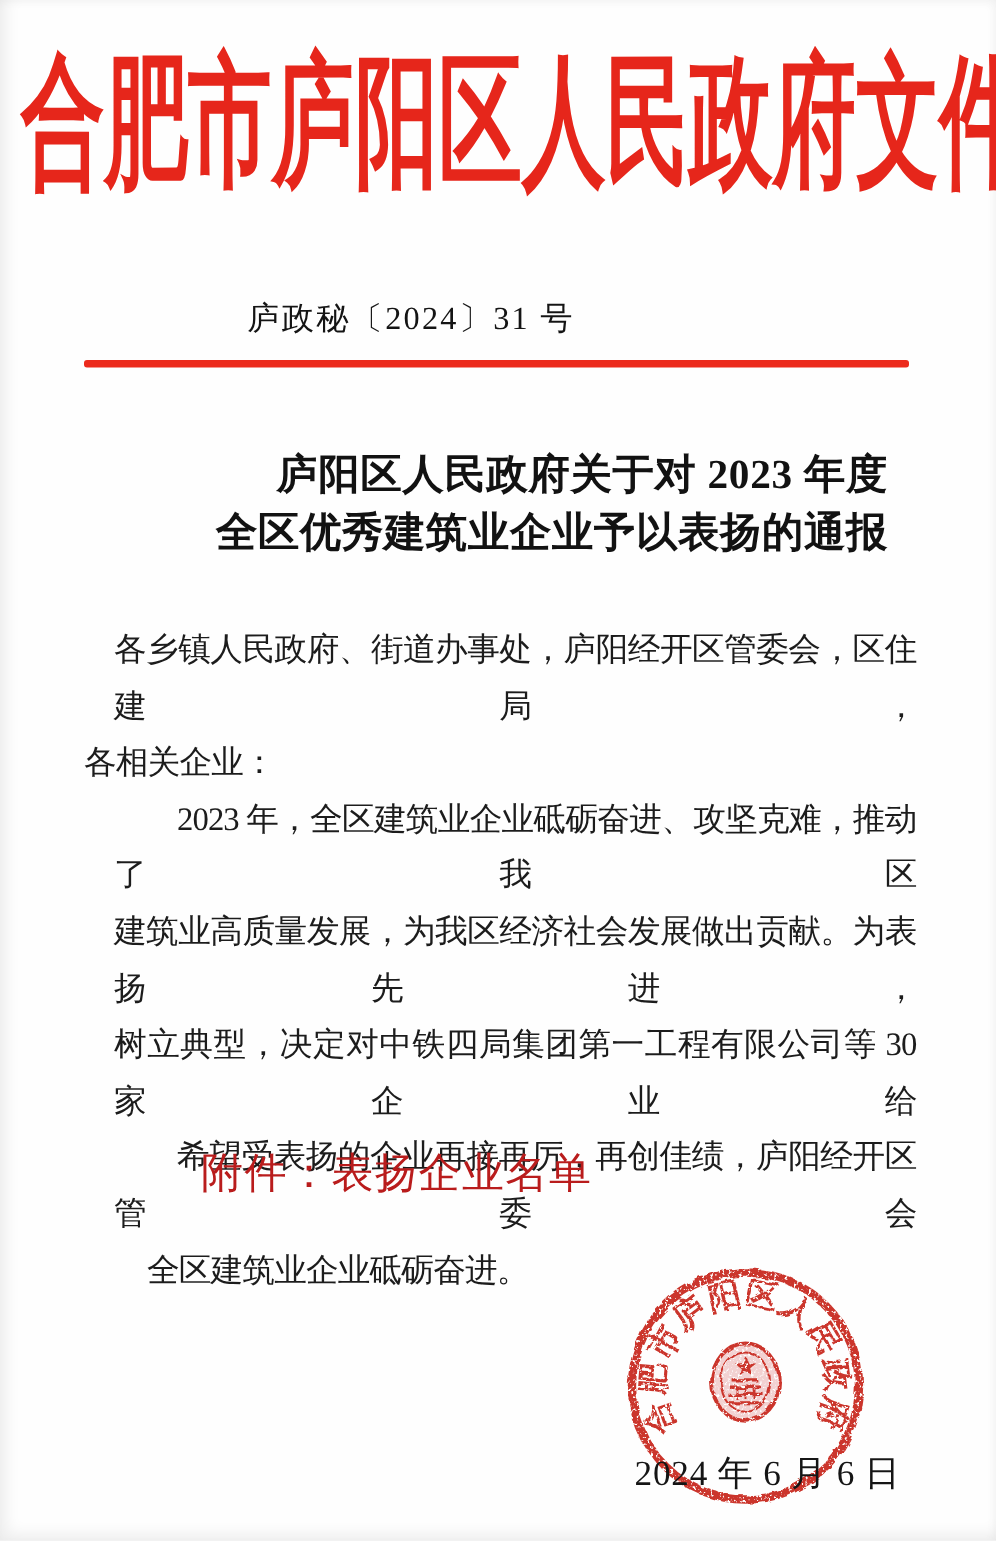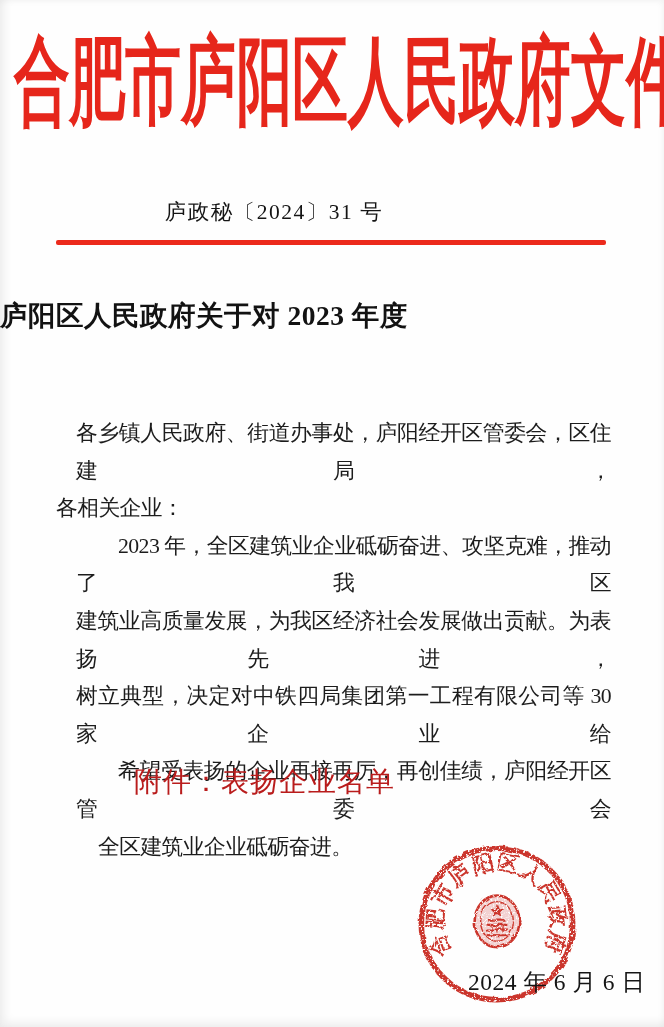--- a/index.html
+++ b/index.html
@@ -32,21 +32,21 @@
     text-align:center;font-size:21.5px;letter-spacing:1.5px;color:#141414;
   }
   
   .redline{
     position:absolute;top:240px;left:56px;width:550px;height:4.5px;
     border-radius:2px;
   }
   
   .doctitle{
     position:absolute;top:297px;left:0;width:592px;
-    text-align:left;font-weight:700;font-size:27.5px;line-height:38.5px;
+    text-align:right;font-weight:700;font-size:27.5px;line-height:38.5px;
     letter-spacing:0.5px;color:#121212;
   }
   
   .bodytext{
     position:absolute;top:415px;left:56px;width:555px;
     font-size:21.8px;line-height:37.6px;letter-spacing:-0.6px;color:#1c1c1c;
   }
   .bline{white-space:nowrap;}
   .bline.just{white-space:normal;text-align:justify;text-align-last:justify;margin-left:20px;}
   .bline.ind{text-indent:42px;}
@@ -56,38 +56,39 @@
     font-size:28px;letter-spacing:1px;color:#b91c1c;
   }
   
   .seal{
     position:absolute;top:838px;left:411px;width:172px;height:172px;
     mix-blend-mode:multiply;
   }
   
   .docdate{
     position:absolute;top:966px;left:423px;z-index:5;
-    font-size:23.5px;letter-spacing:0.5px;color:#151515;margin-left:45px;
+    font-size:23.5px;letter-spacing:0.5px;color:#151515;
   }
 </style>
 </head>
 <body>
 
 <div class="page">
 
   <div class="masthead">
     <span class="txt" style="color:#e6261b;">合肥市庐阳区人民政府文件</span>
   </div>
 
   <div class="docnum">庐政秘〔2024〕31 号</div>
 
   <div class="redline" style="background:#ec2a1c;"></div>
 
   <div class="doctitle">
     <div>庐阳区人民政府关于对 2023 年度</div>
+    <div>全区优秀建筑业企业予以表扬的通报</div>
   </div>
 
   <div class="bodytext">
       <div class="bline just">各乡镇人民政府、街道办事处，庐阳经开区管委会，区住建局，</div>
       <div class="bline">各相关企业：</div>
       <div class="bline ind just">2023 年，全区建筑业企业砥砺奋进、攻坚克难，推动了我区</div>
       <div class="bline just">建筑业高质量发展，为我区经济社会发展做出贡献。为表扬先进，</div>
       <div class="bline just">树立典型，决定对中铁四局集团第一工程有限公司等 30 家企业给</div>
       <div class="bline ind just">希望受表扬的企业再接再厉，再创佳绩，庐阳经开区管委会</div>
       <div class="bline ind">全区建筑业企业砥砺奋进。</div>

